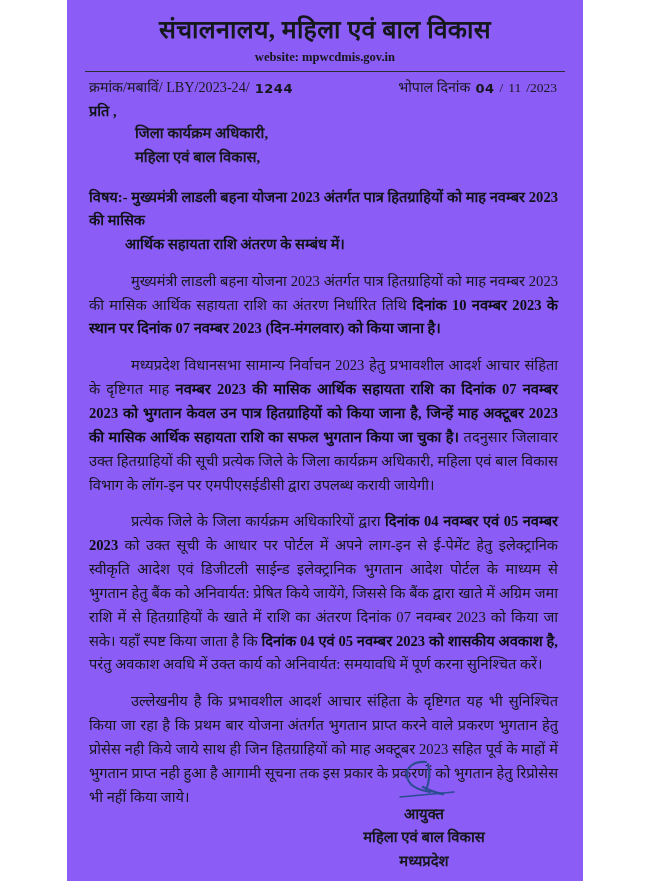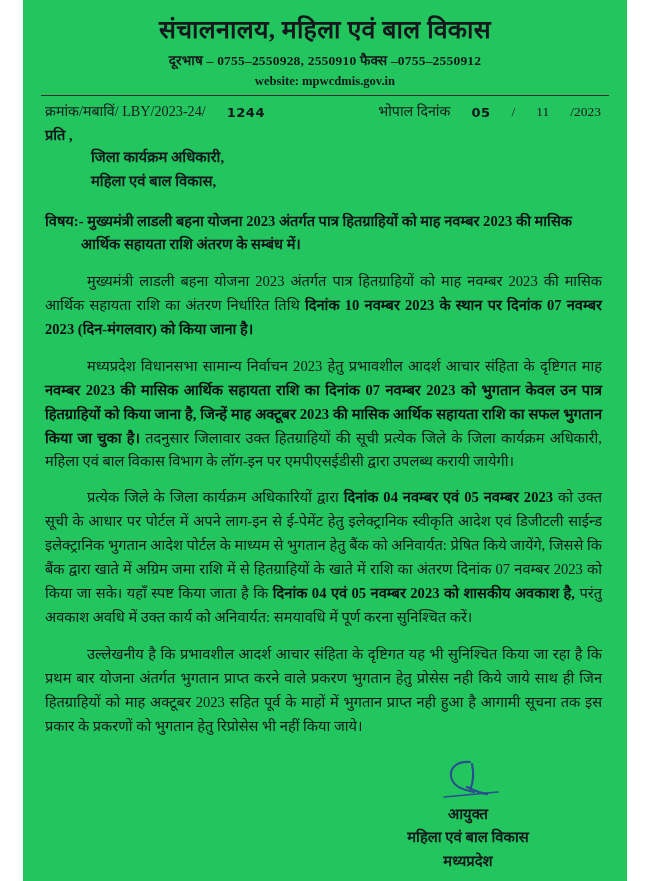--- a/index.html
+++ b/index.html
@@ -6,24 +6,24 @@
     margin: 0;
     padding: 0;
     background: #ffffff;
   }
   body {
     font-family: "Liberation Serif", "DejaVu Serif", serif;
     color: #101418;
   }
   .page {
     position: relative;
-    width: 604px;
+    width: 516px;
     height: 881px;
     margin: 0 auto;
-    background: #22c55e;
+    background: #8b5cf6;
     overflow: hidden;
   }
 
   
   .letterhead {
     padding-top: 16px;
     text-align: center;
   }
   .org-title {
     font-size: 25px;
@@ -65,21 +65,21 @@
 
   
   .ref-row {
     display: flex;
     justify-content: space-between;
     align-items: baseline;
     padding: 5px 26px 0 22px;
     font-size: 14.2px;
     color: #16191d;
   }
-  .ref-left, .ref-right { display: flex; align-items: baseline; gap: 21px; justify-content: space-between; }
+  .ref-left, .ref-right { display: flex; align-items: baseline; gap: 5px; justify-content: space-between; }
   .handwritten {
     font-family: "DejaVu Sans", sans-serif;
     font-weight: 700;
     font-size: 13px;
     color: #14171b;
     letter-spacing: 0.5px;
     transform: translateY(1px);
   }
   .ref-right .sep { font-size: 13.5px; }
 
@@ -157,35 +157,34 @@
     line-height: 1.58;
   }
 </style>
 </head>
 <body>
 
 <div class="page">
 
   <div class="letterhead">
     <div class="org-title">संचालनालय, महिला एवं बाल विकास</div>
-    <div class="org-phone">दूरभाष  –  0755–2550928,  2550910 फैक्स –0755–2550912</div>
     <div class="contact-row">
       <span class="website">website: mpwcdmis.gov.in</span>
     </div>
   </div>
   <div class="rule"></div>
 
   <div class="ref-row">
     <div class="ref-left">
       <span>क्रमांक/मबाविं/ LBY/2023-24/</span>
       <span class="handwritten">1244</span>
     </div>
     <div class="ref-right">
       <span>भोपाल दिनांक</span>
-      <span class="handwritten">05</span>
+      <span class="handwritten">04</span>
       <span class="sep">/</span>
       <span class="sep">11</span>
       <span class="sep">/2023</span>
     </div>
   </div>
 
   <div class="to-label">प्रति ,</div>
   <div class="recipient">
     <div>जिला कार्यक्रम अधिकारी,</div>
     <div>महिला एवं बाल विकास,</div>

